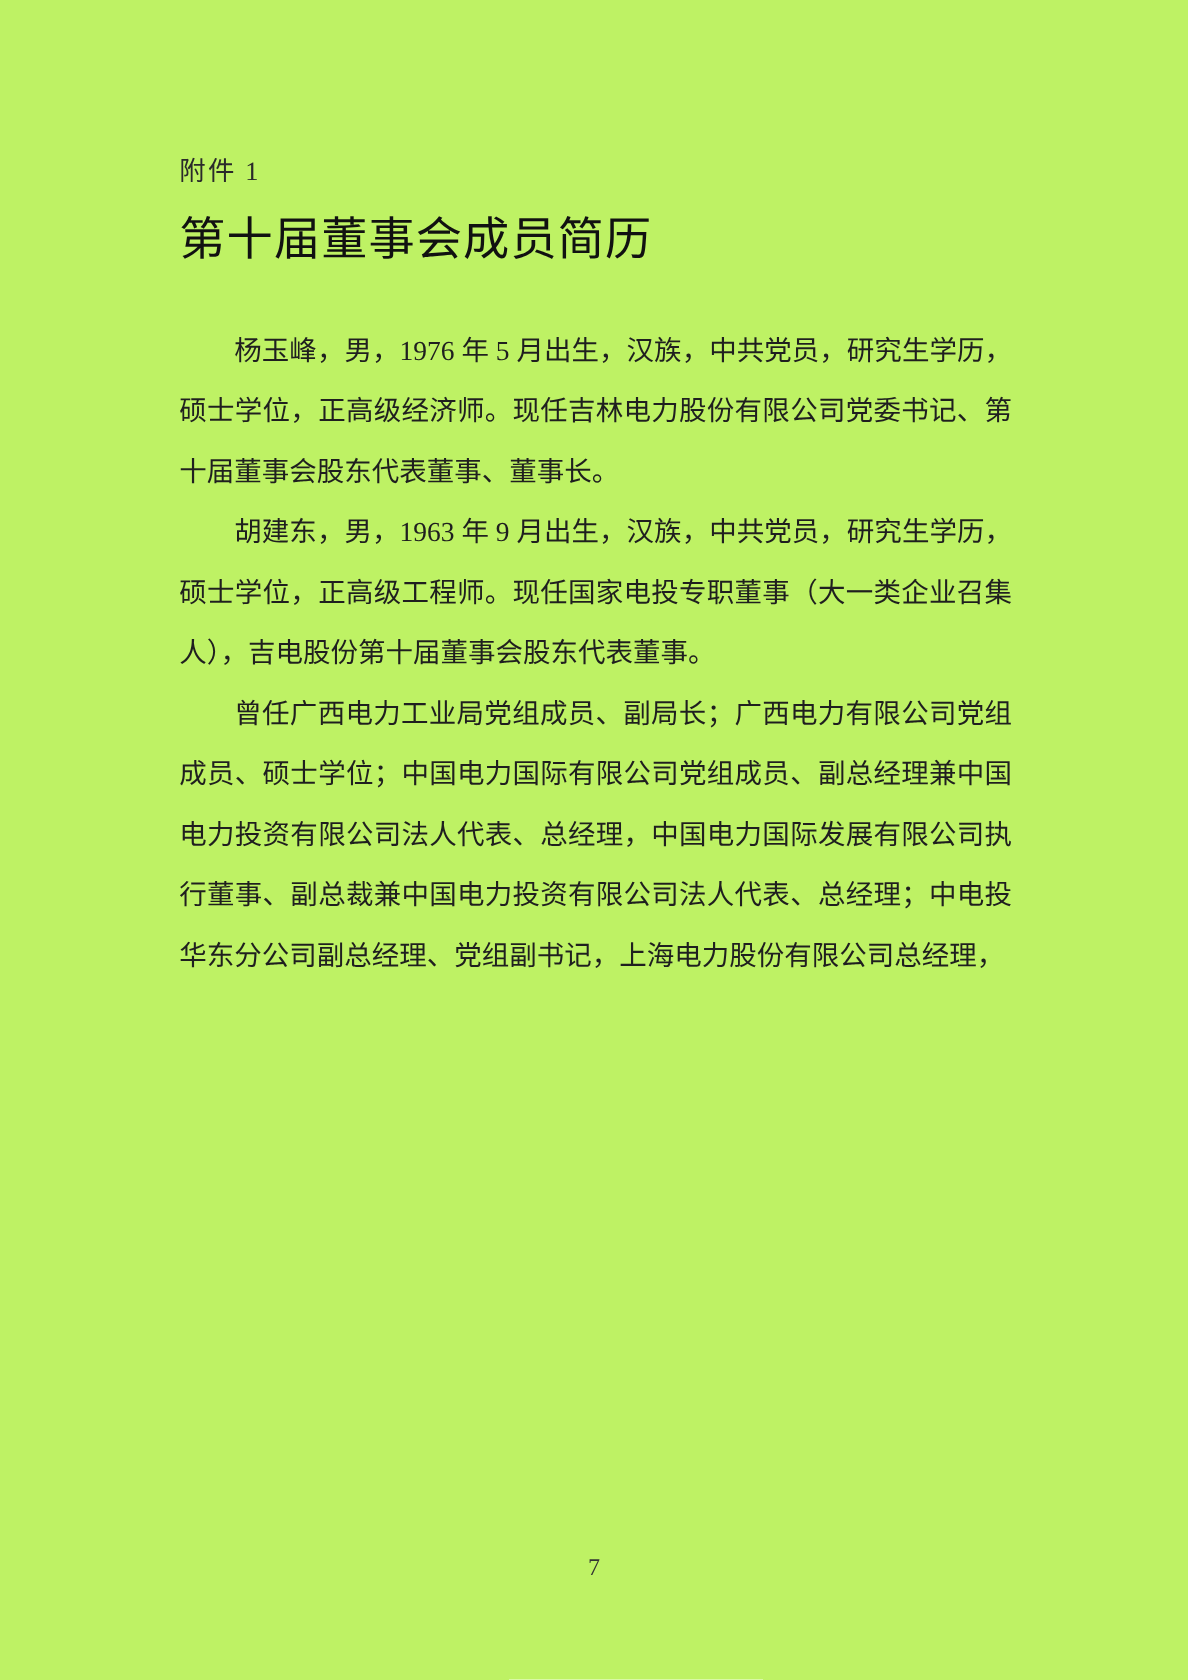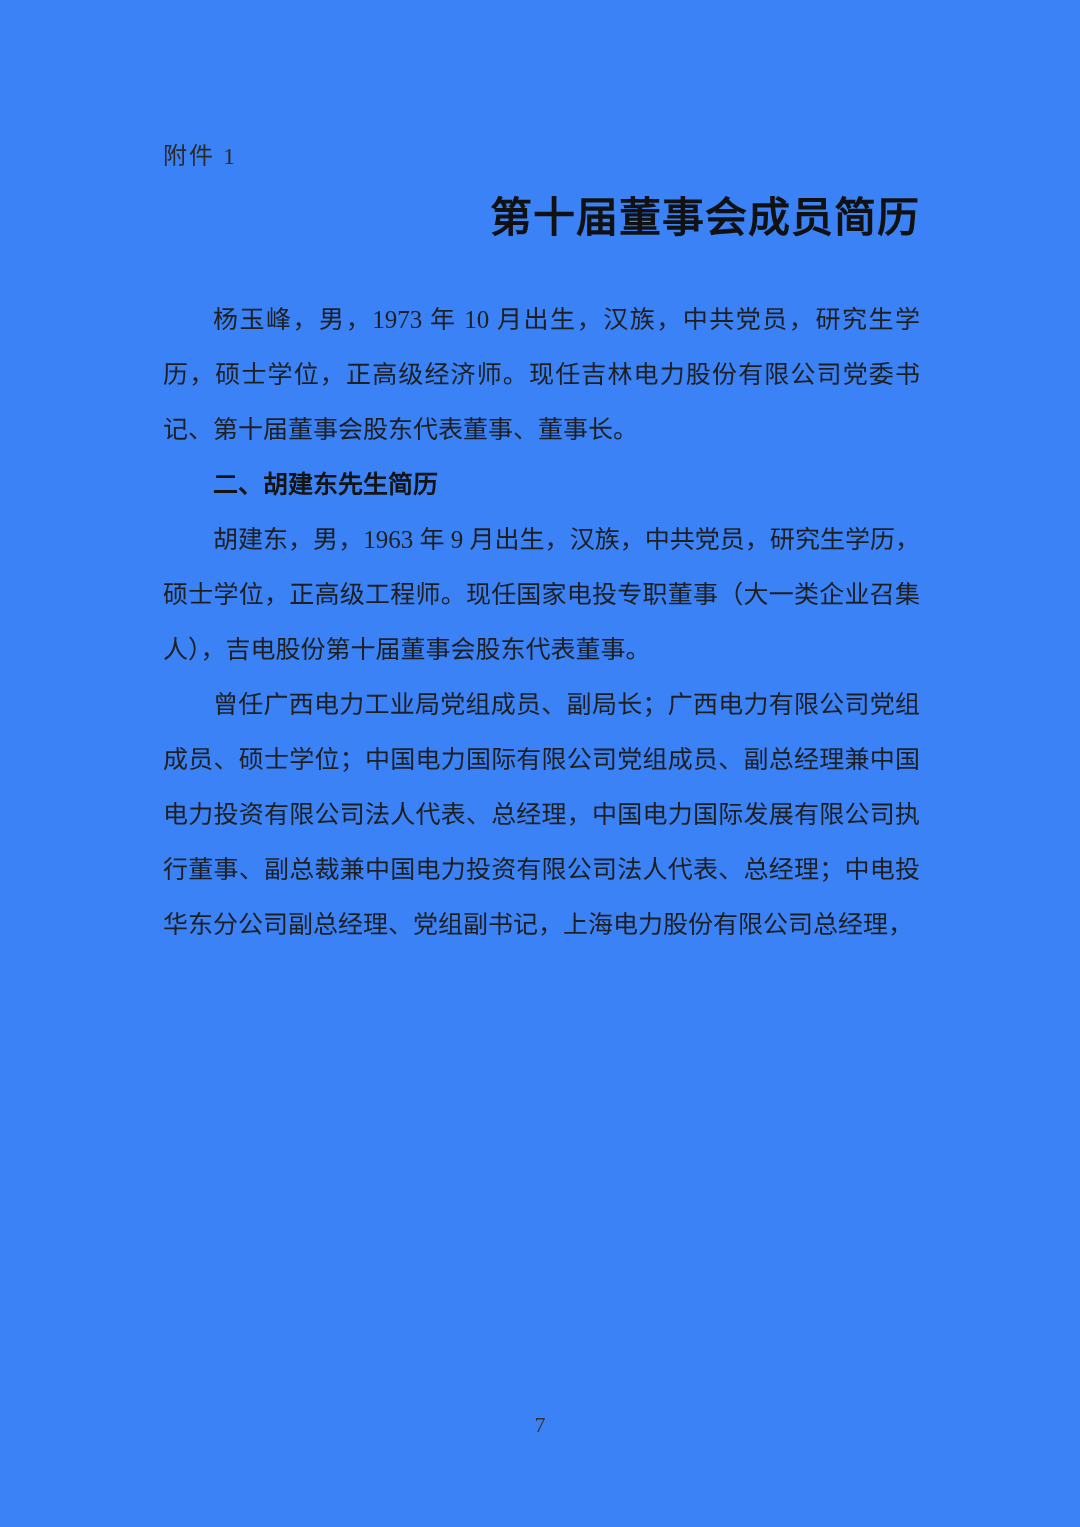--- a/index.html
+++ b/index.html
@@ -4,41 +4,41 @@
 <style>
   html, body {
     margin: 0;
     padding: 0;
     background: #ffffff;
   }
   .page {
     position: relative;
     width: 1080px;
     height: 1527px;
-    background: #3b82f6;
+    background: #bef264;
     color: #1f1f1f;
     font-family: "Liberation Serif", serif;
     overflow: hidden;
   }
   .attachment {
     position: absolute;
     left: 163px;
     top: 136px;
     font-size: 24px;
     letter-spacing: 2px;
     color: #2a2a2a;
   }
   .doc-title {
     position: absolute;
     left: 163px;
     top: 183px;
     width: 757px;
-    text-align: right;
+    text-align: left;
     font-size: 42px;
-    font-weight: 700;
+    font-weight: 400;
     letter-spacing: 1px;
     color: #111111;
     white-space: nowrap;
   }
   .content {
     position: absolute;
     left: 163px;
     top: 292px;
     width: 757px;
     font-size: 25px;
@@ -74,24 +74,23 @@
 
 <div class="page">
 
   <div class="attachment">附件 1</div>
 
   <div class="doc-title">第十届董事会成员简历</div>
 
   <div class="content">
 
 
-    <p>杨玉峰，男，1973 年 10 月出生，汉族，中共党员，研究生学历，硕士学位，正高级经济师。现任吉林电力股份有限公司党委书记、第十届董事会股东代表董事、董事长。</p>
+    <p>杨玉峰，男，1976 年 5 月出生，汉族，中共党员，研究生学历，硕士学位，正高级经济师。现任吉林电力股份有限公司党委书记、第十届董事会股东代表董事、董事长。</p>
 
 
-    <h2>二、胡建东先生简历</h2>
 
     <p>胡建东，男，1963 年 9 月出生，汉族，中共党员，研究生学历，硕士学位，正高级工程师。现任国家电投专职董事（大一类企业召集人），吉电股份第十届董事会股东代表董事。</p>
 
     <p>曾任广西电力工业局党组成员、副局长；广西电力有限公司党组成员、硕士学位；中国电力国际有限公司党组成员、副总经理兼中国电力投资有限公司法人代表、总经理，中国电力国际发展有限公司执行董事、副总裁兼中国电力投资有限公司法人代表、总经理；中电投华东分公司副总经理、党组副书记，上海电力股份有限公司总经理，</p>
 
   </div>
 
   <div class="page-number">7</div>
 
 </div>

